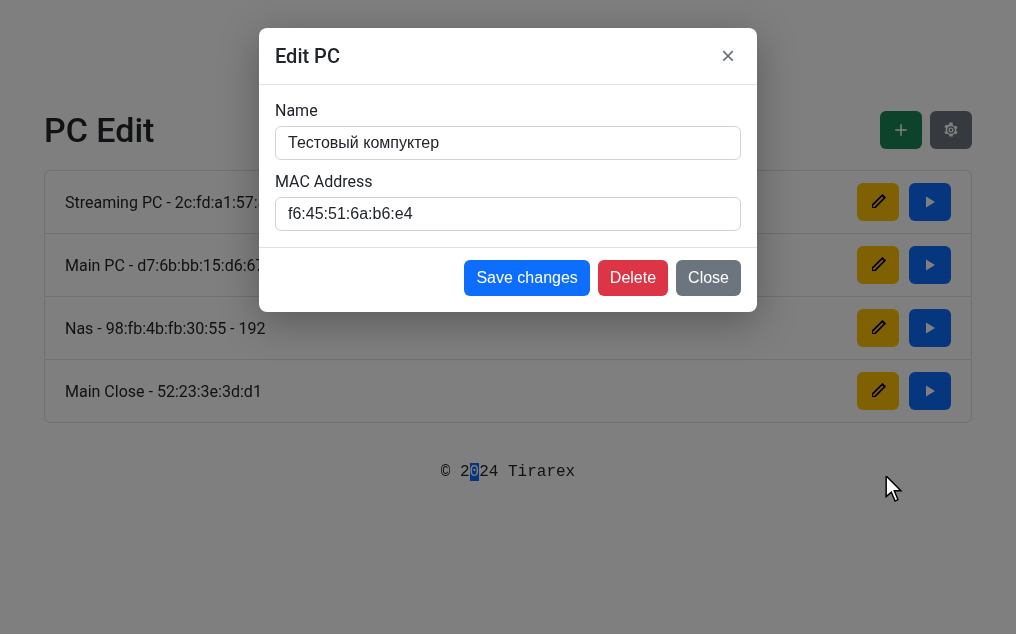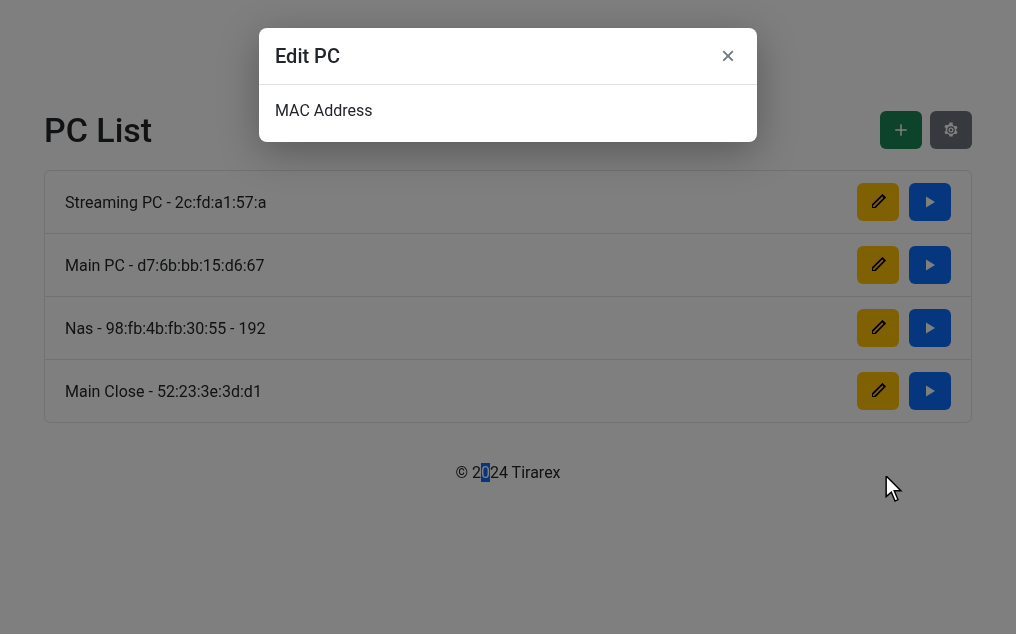--- a/index.html
+++ b/index.html
@@ -14,44 +14,44 @@
   .btn-success { background:#198754; color:#fff; }
   .btn-warning { background:#ffc107; color:#000; }
   .btn-primary { background:#0d6efd; color:#fff; }
   .btn-danger  { background:#dc3545; color:#fff; }
   .btn-secondary { background:#6c757d; color:#fff; }
   .list-table { width:100%; border:1px solid #dee2e6; border-radius:6px; margin-top:20px; border-collapse:separate; border-spacing:0; overflow:hidden; }
   .list-table tr + tr td { border-top:1px solid #dee2e6; }
   .list-table td { padding:12px 20px; vertical-align:middle; }
   .row-text { font-size:16px; color:#212529; }
   .row-actions { display:flex; justify-content:flex-end; gap:10px; }
-  .footer { text-align:center; margin-top:40px; color:#212529; font-size:16px; }
+  .footer { text-align:center; margin-top:40px; color:#212529; font-size:16px;font-family:Liberation Mono, monospace; }
   .footer .sel { background:#0d6efd; color:#fff; }
   
   .modal-backdrop { position:absolute; inset:0; background:rgba(0,0,0,.5); }
   .modal { position:absolute; top:28px; left:50%; transform:translateX(-50%); width:498px; background:#fff; border-radius:8px; box-shadow:0 10px 40px rgba(0,0,0,.3); }
   .modal-header { display:flex; align-items:center; justify-content:space-between; padding:16px 16px; border-bottom:1px solid #dee2e6; }
   .modal-title { font-size:20px; font-weight:500; margin:0; }
   .modal-close { background:none; border:none; font-size:24px; line-height:1; color:#6c757d; cursor:pointer; padding:0 6px; }
   .modal-body { padding:16px; }
-  .form-group + .form-group { margin-top:23px; }
+  .form-group + .form-group { margin-top:12px; }
   .form-label { display:block; margin-bottom:6px; font-size:16px; color:#212529; }
   .form-control { width:100%; padding:7px 12px; font-size:16px; color:#212529; border:1px solid #ced4da; border-radius:6px; background:#fff; outline:none; }
   .modal-footer { display:flex; justify-content:flex-end; gap:8px; padding:12px 16px 16px; border-top:1px solid #dee2e6; }
   .icon-svg { width:16px; height:16px; }
   .cursor-img { position:absolute; pointer-events:none; }
 </style>
 </head>
 <body>
 
 <div class="page-wrap">
 
   <div class="container">
     <div class="page-header-row">
-      <h1 class="page-title">PC List</h1>
+      <h1 class="page-title">PC Edit</h1>
       <div class="header-actions">
         <button class="btn btn-success btn-sq">
           <svg class="icon-svg" viewBox="0 0 16 16" fill="currentColor">
               <path d="M8 2a.75.75 0 0 1 .75.75V7.25H13.25a.75.75 0 0 1 0 1.5H8.75V13.25a.75.75 0 0 1-1.5 0V8.75H2.75a.75.75 0 0 1 0-1.5H7.25V2.75A.75.75 0 0 1 8 2z"></path>
             </svg>
         </button>
         <button class="btn btn-secondary btn-sq">
           <svg class="icon-svg" viewBox="0 0 16 16" fill="currentColor">
               <path d="M8 5.5A2.5 2.5 0 1 0 8 10.5 2.5 2.5 0 0 0 8 5.5zM8 9.2A1.2 1.2 0 1 1 8 6.8 1.2 1.2 0 0 1 8 9.2z"></path>
               <path d="M13.3 8c0-.35-.03-.69-.09-1.02l1.4-1.09-1.3-2.25-1.67.56c-.52-.44-1.12-.79-1.77-1.02L9.6.5H6.4l-.27 1.68c-.65.23-1.25.58-1.77 1.02L2.69 2.64 1.39 4.89l1.4 1.09C2.73 7.31 2.7 7.65 2.7 8s.03.69.09 1.02l-1.4 1.09 1.3 2.25 1.67-.56c.52.44 1.12.79 1.77 1.02l.27 1.68h3.2l.27-1.68c.65-.23 1.25-.58 1.77-1.02l1.67.56 1.3-2.25-1.4-1.09c.06-.33.09-.67.09-1.02zM8 11.8A3.8 3.8 0 1 1 8 4.2a3.8 3.8 0 0 1 0 7.6z"></path>
@@ -142,22 +142,32 @@
 
   <div class="modal">
     <div class="modal-header">
       <h2 class="modal-title">Edit PC</h2>
       <button class="modal-close">
         <span>×</span>
       </button>
     </div>
     <div class="modal-body">
       <div class="form-group">
+        <label class="form-label">Name</label>
+        <input class="form-control" value="Тестовый компуктер" style="">
+      </div>
+      <div class="form-group">
         <label class="form-label">MAC Address</label>
+        <input class="form-control" value="f6:45:51:6a:b6:e4" style="">
       </div>
+    </div>
+    <div class="modal-footer">
+      <button class="btn btn-primary">Save changes</button>
+      <button class="btn btn-danger">Delete</button>
+      <button class="btn btn-secondary">Close</button>
     </div>
   </div>
 
   <svg class="cursor-img" width="20" height="28" viewBox="0 0 12 19" style="left:885px; top:476px;">
     <path d="M0 0 L0 14 L3.5 11 L6 17 L8 16 L5.5 10 L10 10 Z" fill="#fff" stroke="#000" stroke-width="1"></path>
   </svg>
 
 </div>
 
 </body></html>

